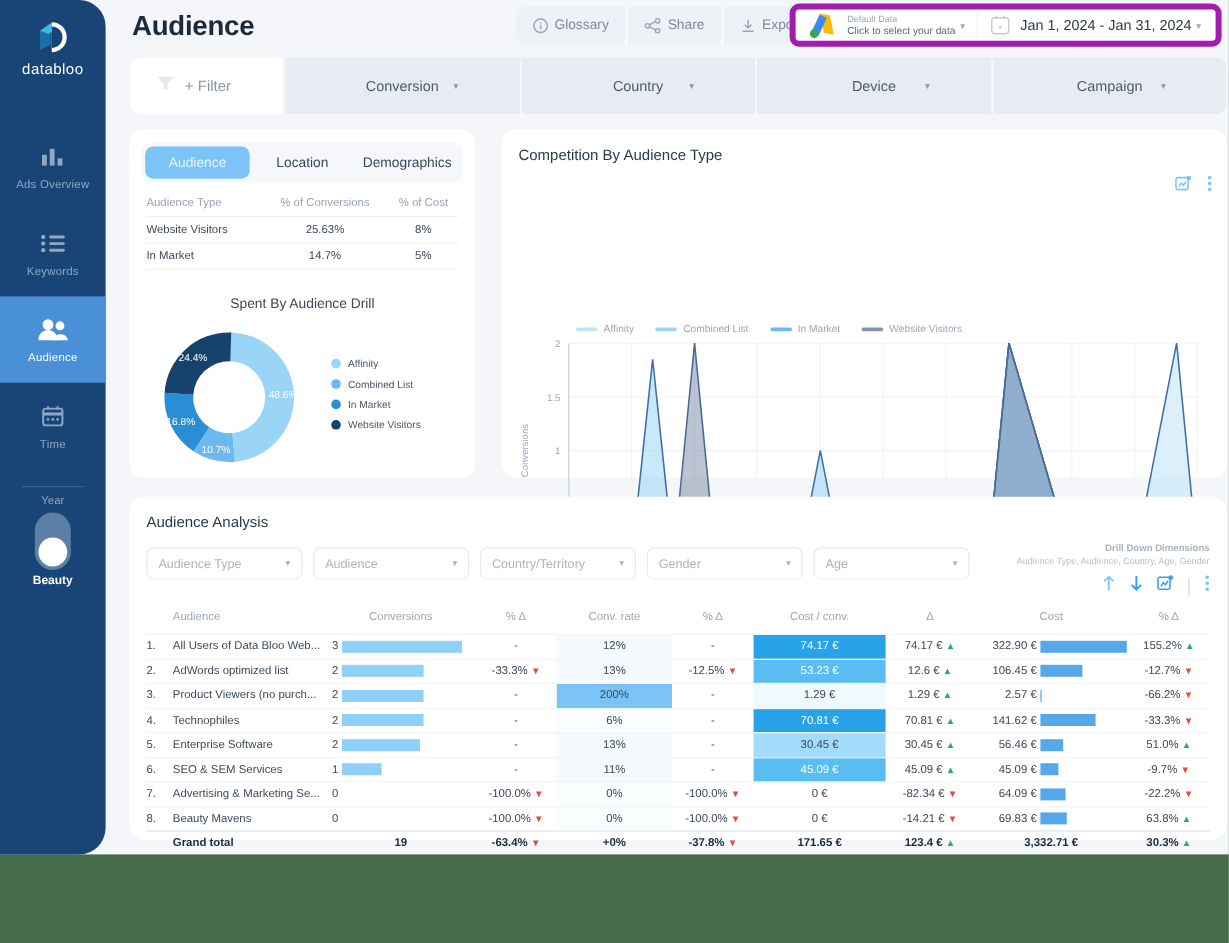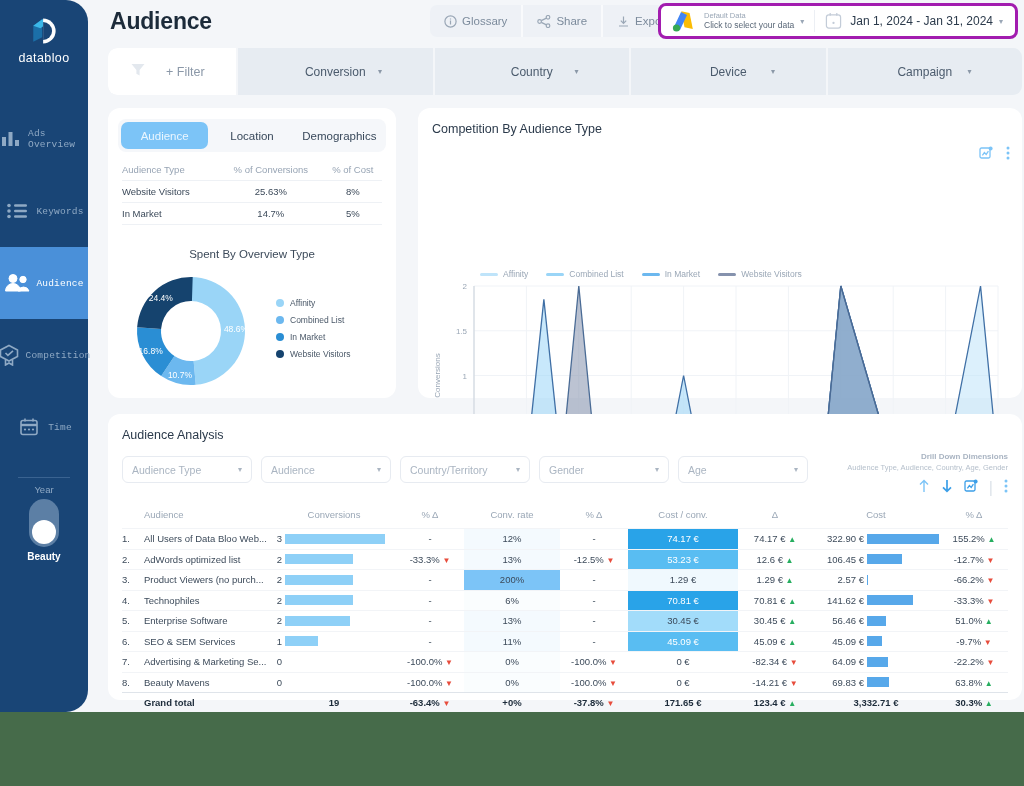--- a/index.html
+++ b/index.html
@@ -20,24 +20,23 @@
     border-radius:0 22px 22px 0;
     display:flex; flex-direction:column; align-items:center;
     color:#a9c0d8;
   }
   .logo-wrap { margin-top:14px; display:flex; flex-direction:column; align-items:center; }
   .logo-mark { width:40px; height:34px; }
   .logo-text { font-size:12.5px; color:#fff; letter-spacing:.4px; margin-top:3px; font-weight:400;}
   .navlist { margin-top:38px; width:100%; display:flex; flex-direction:column; }
   .navitem {
     height:72px; width:100%;
-    display:flex; flex-direction:row; align-items:center; justify-content:center;
+    display:flex; flex-direction:column; align-items:center; justify-content:center;
     gap:6px; font-size:9.5px; color:#8fa9c4; letter-spacing:.2px;
     cursor:pointer;
-    font-family:Liberation Mono, monospace;
   }
   .navitem.active { background:#4a90d9; color:#ffffff; }
   .navitem.active .nv-ico svg { stroke:#fff; fill:#fff; }
   .nv-ico { width:26px; height:24px; display:flex; align-items:center; justify-content:center; }
   .nv-ico svg { display:block; }
   .divider { width:52px; height:1px; background:#3a6391; margin:14px 0 6px 0; }
   .periodwrap { display:flex; flex-direction:column; align-items:center; gap:4px; }
   .yearlbl { font-size:9.5px; color:#8fa9c4; }
   .toggle {
     width:30px; height:48px; border-radius:16px; background:#5c7fa5;
@@ -60,41 +59,41 @@
   }
   .hdr-btn {
     display:flex; align-items:center; gap:5px; padding:0 14px;
     font-size:11.5px; color:#7c8b9c; cursor:pointer;
     border-right:2px solid #f9fafc;
   }
   .hdr-btn:last-child { border-right:none; }
   .hdr-btn svg { display:block; }
   .datasel {
     position:absolute; left:658px; top:3px; width:360px; height:36px;
-    background:#fff; border:3px solid #a21caf; border-radius:8px;
+    background:#fff; border:5px solid #a21caf; border-radius:8px;
     display:flex; align-items:center;
   }
   .ga-logo { width:26px; height:24px; margin-left:10px; flex:none; }
   .ds-txt { margin-left:7px; line-height:1.18; }
   .ds-t1 { font-size:7.5px; color:#9aa7b6; }
   .ds-t2 { font-size:8.5px; color:#5a6878; }
   .ds-caret { margin-left:auto; margin-right:0; font-size:8px; color:#9aa7b6; }
   .ds-sep { width:1px; height:22px; background:#eceff4; margin:0 10px; }
   .cal-ico { width:17px; height:18px; flex:none; }
   .ds-date { font-size:12px; color:#2b3a4b; margin-left:8px; }
   .ds-caret2 { margin-left:auto; margin-right:12px; font-size:8px; color:#9aa7b6; }
 
   
   .filterbar {
     position:absolute; left:108px; top:48px; width:914px; height:47px;
     background:#e7ecf2; border-radius:9px; display:flex; overflow:hidden;
   }
   .filt-first {
     width:128px; background:#ffffff; display:flex; align-items:center;
-    gap:20px; padding-left:22px; font-size:12.5px; color:#8b98a8; cursor:pointer;
+    gap:8px; padding-left:22px; font-size:12.5px; color:#8b98a8; cursor:pointer;
   }
   .filt-cell {
     flex:1; display:flex; align-items:center; justify-content:center;
     position:relative; font-size:12px; color:#4b5b6d; cursor:pointer;
     border-left:2px solid #f4f6f9;
   }
   .filt-cell .cr { position:absolute; right:26%; font-size:8px; color:#8b98a8; }
 
   
   .card { position:absolute; background:#fff; border-radius:12px; }
@@ -228,30 +227,20 @@
               <circle cx="9" cy="5.5" r="4" fill="#fff"></circle>
               <path d="M1.5 18 a7.5 7.5 0 0 1 15 0 Z" fill="#fff"></path>
               <circle cx="19" cy="6.5" r="3.2" fill="#fff"></circle>
               <path d="M14 18 a5.8 5.8 0 0 1 11 0 Z" fill="#fff"></path>
             </svg>
         </span>
         <span>Audience</span>
       </div>
       <div class="navitem">
         <span class="nv-ico">
-          <svg width="22" height="22" viewBox="0 0 22 22" fill="none" stroke="#8fa9c4" stroke-width="1.6">
-              <path d="M11 1.5 L19.5 6 v6.5 L11 17 L2.5 12.5 V6 Z"></path>
-              <path d="M7.5 9 l2.4 2.4 L15 6.8"></path>
-              <path d="M7.5 16 v5 l3.5-2 3.5 2 v-5"></path>
-            </svg>
-        </span>
-        <span>Competition</span>
-      </div>
-      <div class="navitem">
-        <span class="nv-ico">
           <svg width="20" height="20" viewBox="0 0 20 20" fill="none" stroke="#8fa9c4" stroke-width="1.6">
               <rect x="2" y="3.5" width="16" height="14" rx="2"></rect>
               <path d="M2 8 h16" stroke-width="2.4"></path>
               <path d="M6 1.5 v3 M14 1.5 v3"></path>
               <circle cx="6" cy="12.5" r="1.1" fill="#8fa9c4" stroke="none"></circle>
               <circle cx="10" cy="12.5" r="1.1" fill="#8fa9c4" stroke="none"></circle>
               <circle cx="14" cy="12.5" r="1.1" fill="#8fa9c4" stroke="none"></circle>
             </svg>
         </span>
         <span>Time</span>
@@ -379,21 +368,21 @@
           </tr>
           <tr class="last">
             <td>In Market</td>
             <td class="c">14.7%</td>
             <td class="c">5%</td>
           </tr>
         </tbody>
       </table>
     </div>
 
-    <div class="donut-title">Spent By Overview Type</div>
+    <div class="donut-title">Spent By Audience Drill</div>
     <div class="donut-wrap">
       <svg id="donut-svg" viewBox="0 0 130 130" width="130" height="130">
           <path d="M65 11 A54 54 0 0 1 69.74396461374013 118.79121489373131 L67.6355358965223 94.88400827429518 A30 30 0 0 0 65 35 Z" fill="#9ad5f7"></path>
           <text x="109.95648206051561" y="66.02143467569609" text-anchor="middle" font-size="8.5" fill="#ffffff" font-family="&quot;Liberation Sans&quot;, sans-serif">48.6%</text>
           <path d="M69.74396461374013 118.79121489373131 A54 54 0 0 1 35.211122986064765 110.04023541511125 L48.450623881147095 90.02235300839513 A30 30 0 0 0 67.6355358965223 94.88400827429518 Z" fill="#6cb8ef"></path>
           <text x="53.94594029634082" y="111.62118480816332" text-anchor="middle" font-size="8.5" fill="#ffffff" font-family="&quot;Liberation Sans&quot;, sans-serif">10.7%</text>
           <path d="M35.211122986064765 110.04023541511125 A54 54 0 0 1 11.128924656493837 61.27075861142209 L35.07162480916324 62.92819922856783 A30 30 0 0 0 48.450623881147095 90.02235300839513 Z" fill="#2a8ed4"></path>
           <text x="24.651153344664387" y="87.92412039675057" text-anchor="middle" font-size="8.5" fill="#ffffff" font-family="&quot;Liberation Sans&quot;, sans-serif">16.8%</text>
           <path d="M11.128924656493837 61.27075861142209 A54 54 0 0 1 66.69618099021896 11.026645740250501 L65.94232277234387 35.01480318902806 A30 30 0 0 0 35.07162480916324 62.92819922856783 Z" fill="#15436e"></path>
           <text x="34.819149055847596" y="34.62162022675674" text-anchor="middle" font-size="8.5" fill="#ffffff" font-family="&quot;Liberation Sans&quot;, sans-serif">24.4%</text>

